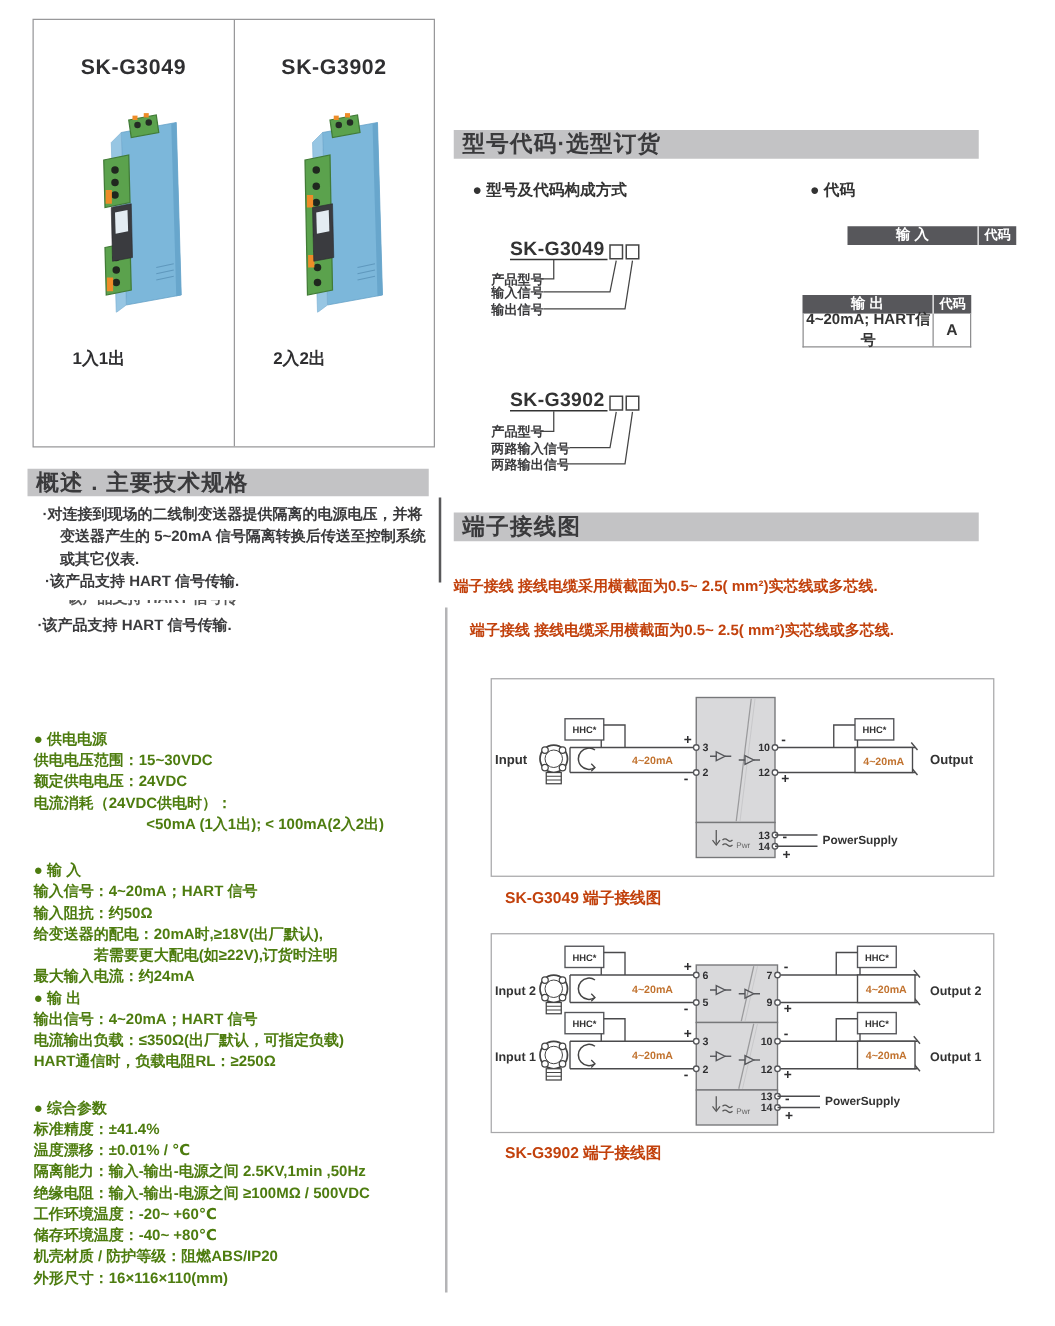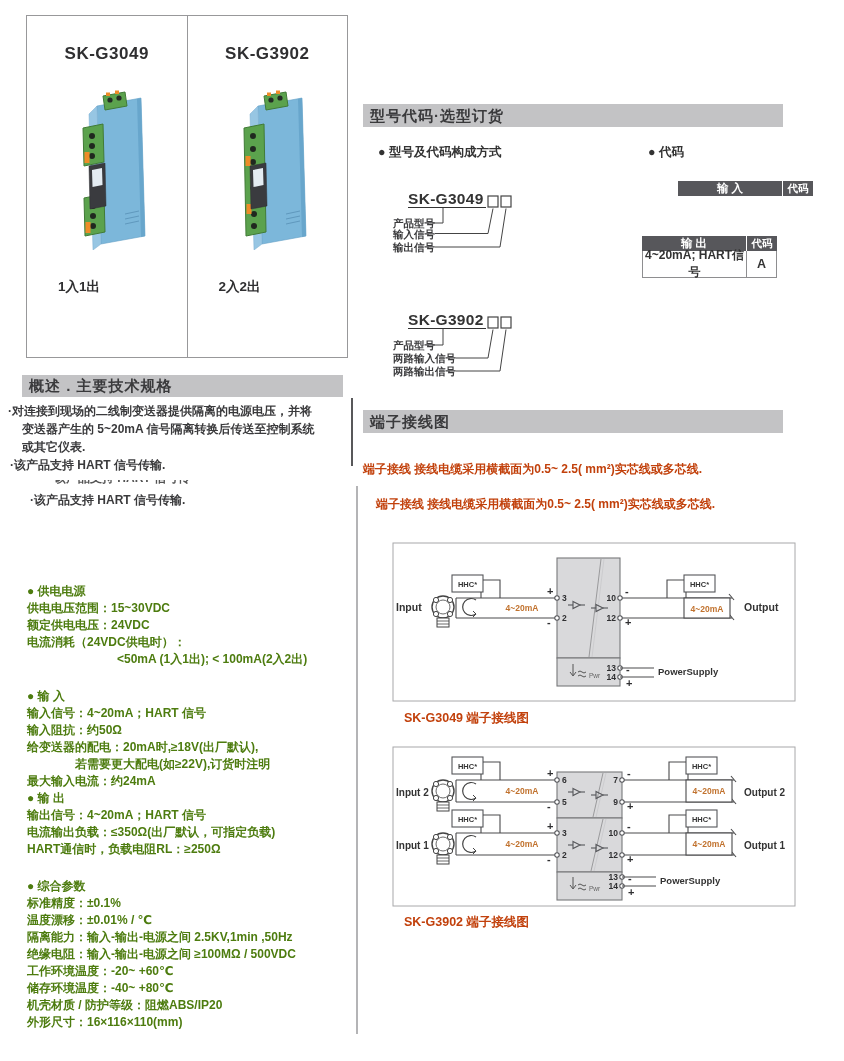--- a/index.html
+++ b/index.html
@@ -10,28 +10,28 @@
   
   .product-panel{left:26px;top:15px;width:320px;height:341px;border:1px solid #98989a;display:flex;}
   .product-cell{width:160px;height:100%;position:relative;}
   .product-cell.first{border-right:1px solid #98989a;}
   .ptitle{position:absolute;left:0;top:28px;width:100%;text-align:center;font-size:17px;font-weight:600;
           color:#2f2f31;letter-spacing:0.5px;}
   .pchan{position:absolute;left:31px;top:262px;font-size:13.5px;font-weight:700;color:#2f2f31;}
   .pimg{position:absolute;left:38px;top:70px;}
 
   
-  .bar{background:#c3c3c5;color:#3a3a3c;font-size:15px;font-weight:bold;letter-spacing:1px;
+  .bar{background:#c3c3c5;color:#3a3a3c;font-size:18px;font-weight:bold;letter-spacing:1px;
        padding-left:7px;box-sizing:border-box;}
   .bar-left{left:22px;top:375px;width:321px;height:22px;line-height:22px;}
   .bar-r1{left:363px;top:104px;width:420px;height:23px;line-height:23px;}
   .bar-r2{left:363px;top:410px;width:420px;height:23px;line-height:23px;}
 
   
-  .desc{left:8px;top:402px;width:330px;font-size:12px;font-weight:600;line-height:18px;color:#3a3a3c;}
+  .desc{left:34px;top:402px;width:330px;font-size:12px;font-weight:600;line-height:18px;color:#3a3a3c;}
   .desc .ind{padding-left:14px;}
   .desc .b{padding-left:2px;}
   .clip-artifact{left:50px;top:480px;width:150px;height:6px;overflow:hidden;}
   .clip-artifact span{display:block;margin-top:-10px;font-size:12px;font-weight:600;color:#555;}
   .desc2{left:30px;top:492px;font-size:12px;font-weight:600;color:#3a3a3c;}
 
   .specs{left:27px;top:583px;width:325px;font-size:12px;font-weight:700;color:#4d7c0f;}
   .sp{height:17px;line-height:17px;white-space:nowrap;}
   .sp.gap{margin-top:20px;}
   .sp.ind1{padding-left:90px;}
@@ -245,21 +245,21 @@
     <div class="sp">输入信号：4~20mA；HART 信号</div>
     <div class="sp">输入阻抗：约50Ω</div>
     <div class="sp">给变送器的配电：20mA时,≥18V(出厂默认),</div>
     <div class="sp ind2">若需要更大配电(如≥22V),订货时注明</div>
     <div class="sp">最大输入电流：约24mA</div>
     <div class="sp">● 输 出</div>
     <div class="sp">输出信号：4~20mA；HART 信号</div>
     <div class="sp">电流输出负载：≤350Ω(出厂默认，可指定负载)</div>
     <div class="sp">HART通信时，负载电阻RL：≥250Ω</div>
     <div class="sp gap">● 综合参数</div>
-    <div class="sp">标准精度：±0.1%</div>
+    <div class="sp">标准精度：±41.4%</div>
     <div class="sp">温度漂移：±0.01% / ℃</div>
     <div class="sp">隔离能力：输入-输出-电源之间 2.5KV,1min ,50Hz</div>
     <div class="sp">绝缘电阻：输入-输出-电源之间 ≥100MΩ / 500VDC</div>
     <div class="sp">工作环境温度：-20~ +60℃</div>
     <div class="sp">储存环境温度：-40~ +80℃</div>
     <div class="sp">机壳材质 / 防护等级：阻燃ABS/IP20</div>
     <div class="sp">外形尺寸：16×116×110(mm)</div>
   </div>
 
   <div class="abs note" style="left:363px;top:461px;">端子接线 接线电缆采用横截面为0.5~ 2.5( mm²)实芯线或多芯线.</div>

